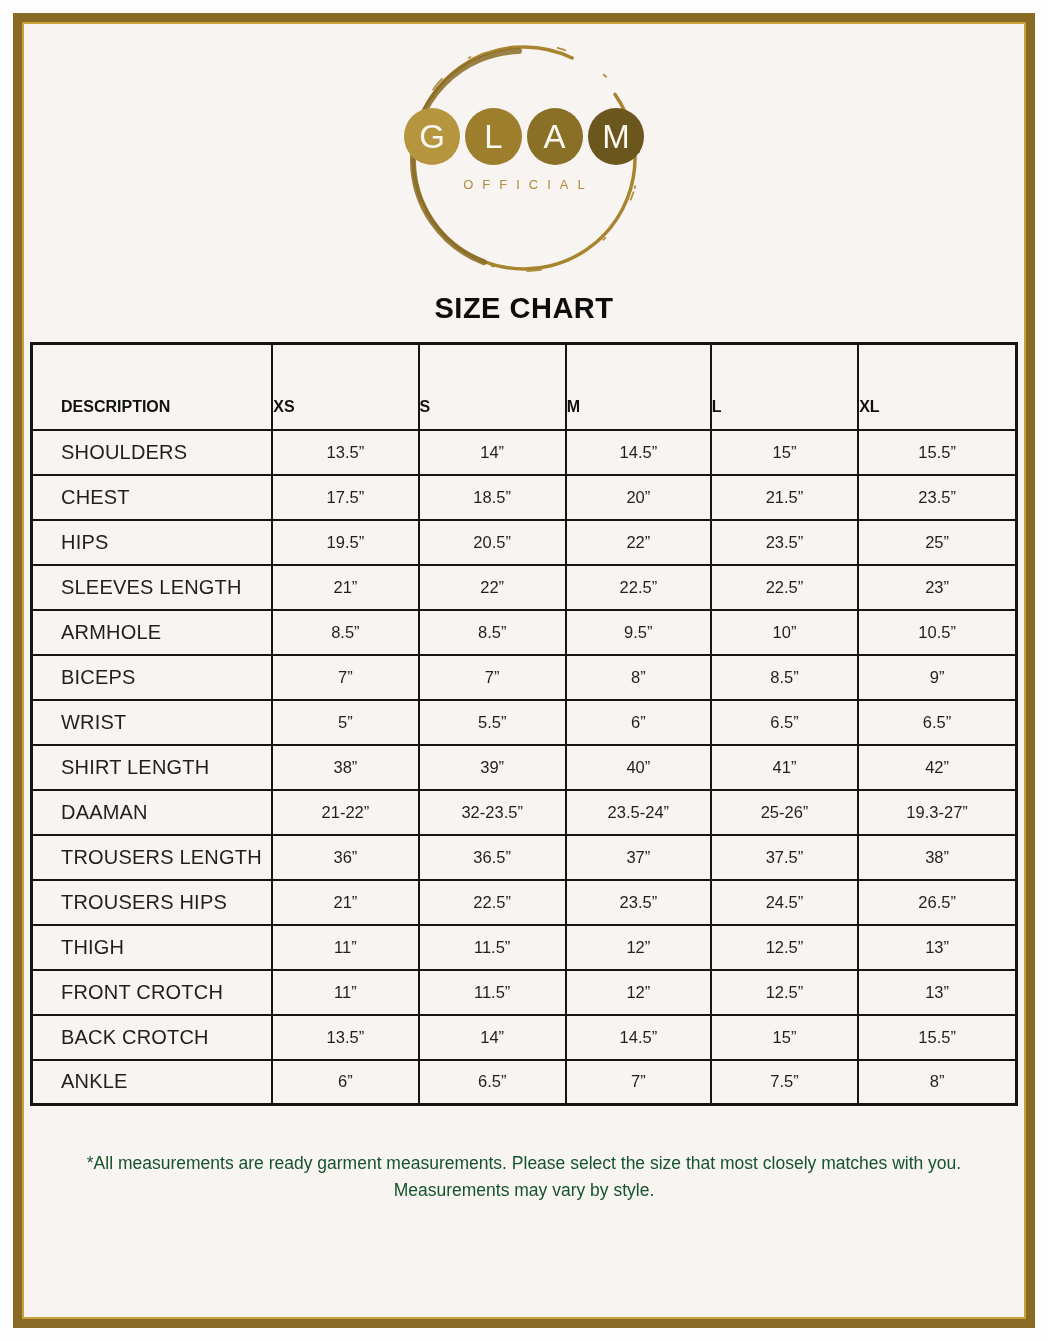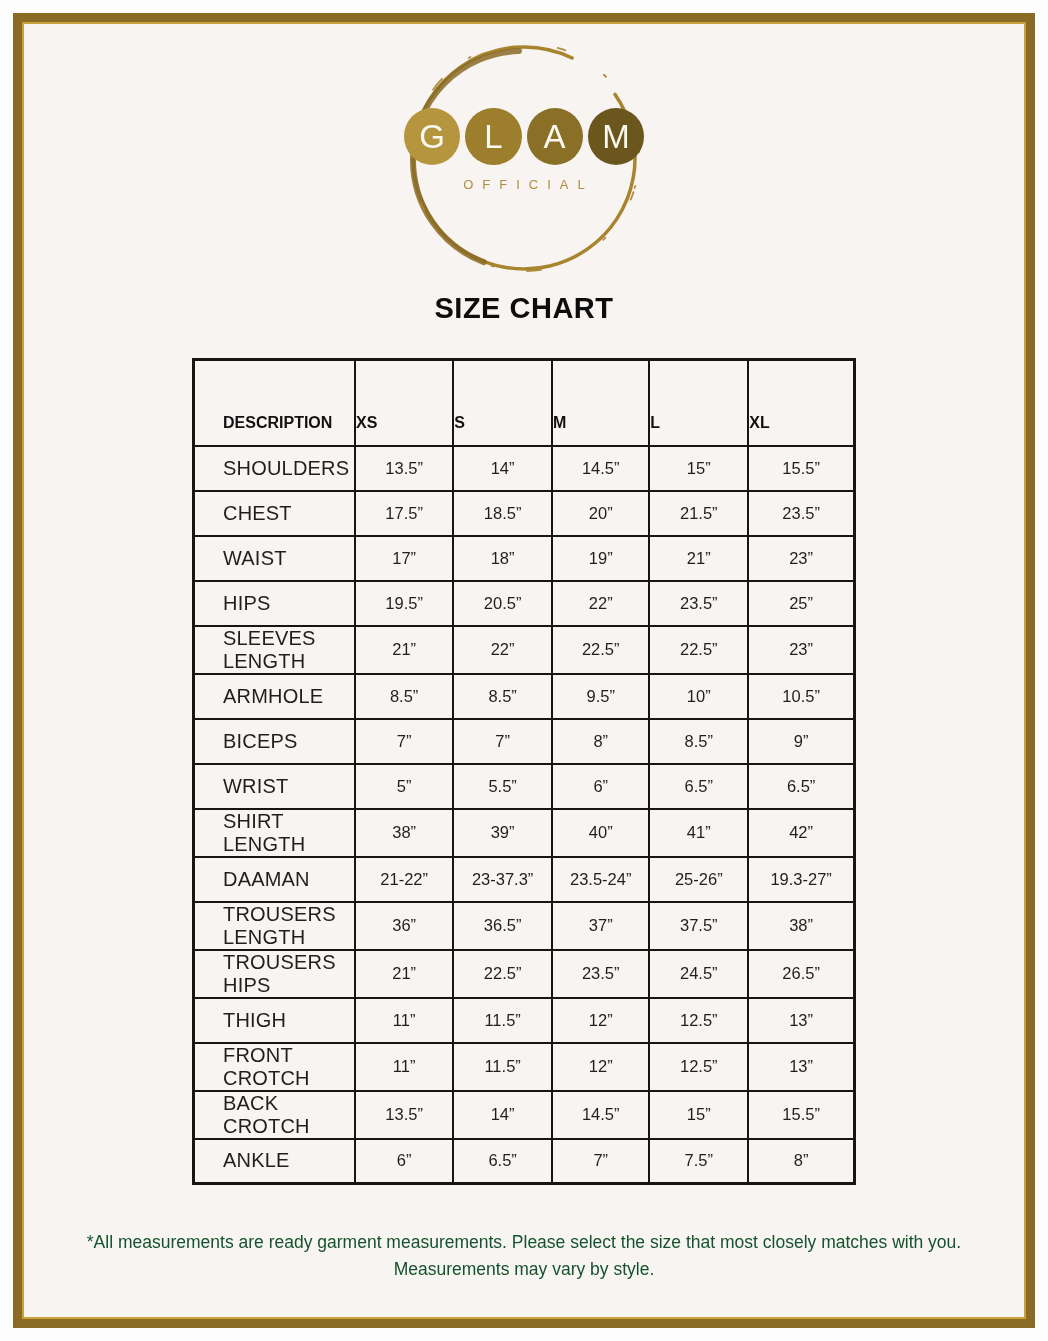--- a/index.html
+++ b/index.html
@@ -49,21 +49,21 @@
     color: var(--official-gold);
   }
 
   .page-title {
     margin-top: 12px; font-size: 29px; font-weight: 700;
     letter-spacing: 0.5px; color: #0d0d0d; line-height: 32px;
   }
 
   
   table.size-chart {
-    width: 664px; margin: 34px auto 0;
+    width: 988px; margin: 18px auto 0;
     border-collapse: collapse; table-layout: fixed;
     border: 3px solid var(--line);
     background: transparent;
   }
   .size-chart th, .size-chart td { border: 2px solid var(--line); }
   .size-chart th {
     height: 86px; vertical-align: bottom; padding-bottom: 13px;
     font-size: 16px; font-weight: 700; text-align: left; color: #111;
   }
   .size-chart th.desc-col { text-align: left; padding-left: 28px; }
@@ -134,28 +134,20 @@
         </tr>
         <tr>
           <td class="desc-cell">CHEST</td>
           <td>17.5”</td>
           <td>18.5”</td>
           <td>20”</td>
           <td>21.5”</td>
           <td>23.5”</td>
         </tr>
         <tr>
-          <td class="desc-cell">WAIST</td>
-          <td>17”</td>
-          <td>18”</td>
-          <td>19”</td>
-          <td>21”</td>
-          <td>23”</td>
-        </tr>
-        <tr>
           <td class="desc-cell">HIPS</td>
           <td>19.5”</td>
           <td>20.5”</td>
           <td>22”</td>
           <td>23.5”</td>
           <td>25”</td>
         </tr>
         <tr>
           <td class="desc-cell">SLEEVES LENGTH</td>
           <td>21”</td>
@@ -192,21 +184,21 @@
           <td class="desc-cell">SHIRT LENGTH</td>
           <td>38”</td>
           <td>39”</td>
           <td>40”</td>
           <td>41”</td>
           <td>42”</td>
         </tr>
         <tr>
           <td class="desc-cell">DAAMAN</td>
           <td>21-22”</td>
-          <td>23-37.3”</td>
+          <td>32-23.5”</td>
           <td>23.5-24”</td>
           <td>25-26”</td>
           <td>19.3-27”</td>
         </tr>
         <tr>
           <td class="desc-cell">TROUSERS LENGTH</td>
           <td>36”</td>
           <td>36.5”</td>
           <td>37”</td>
           <td>37.5”</td>

